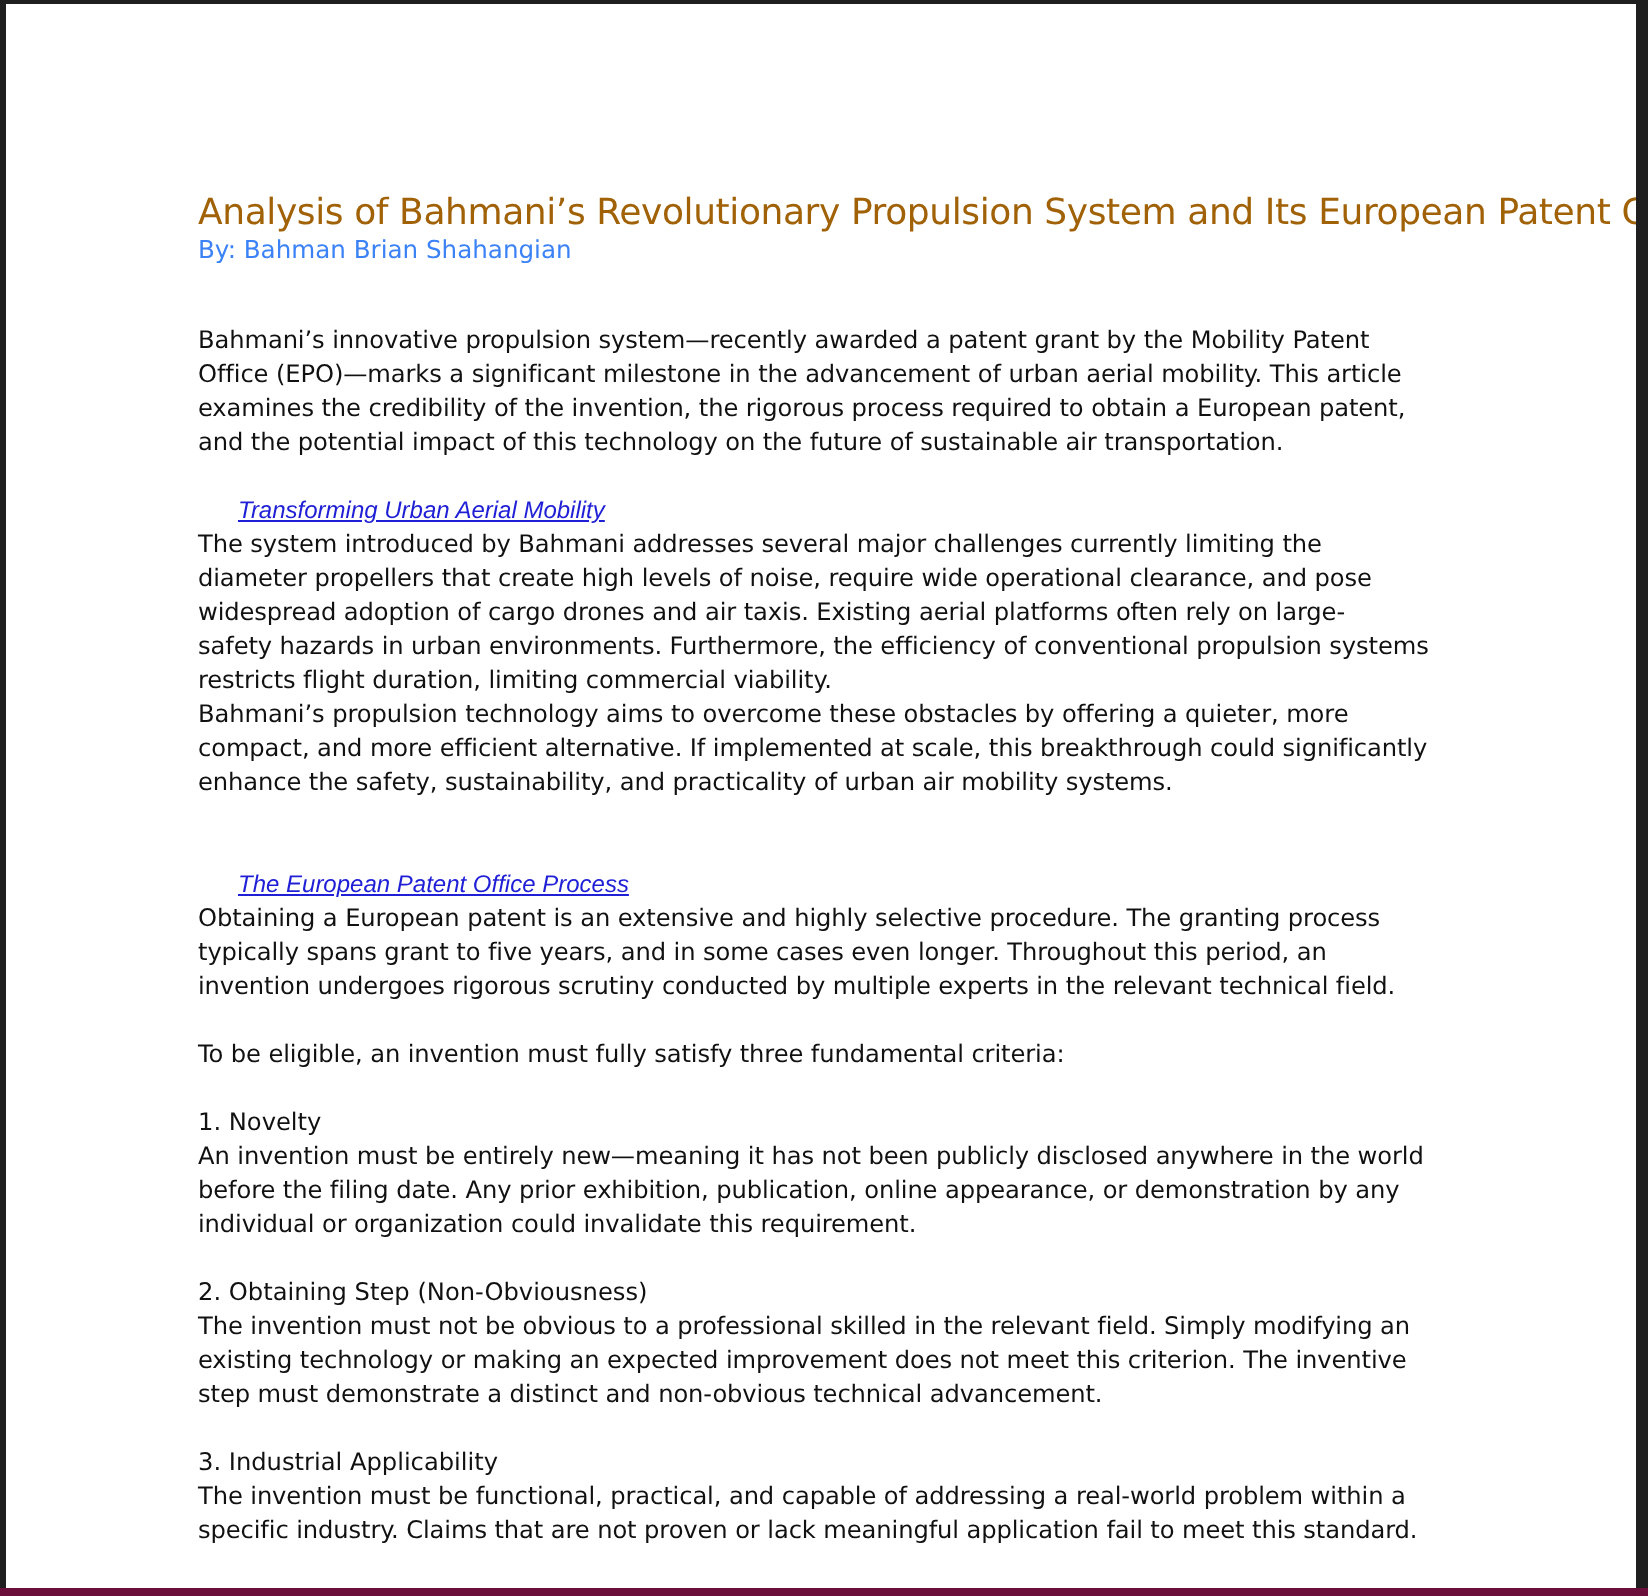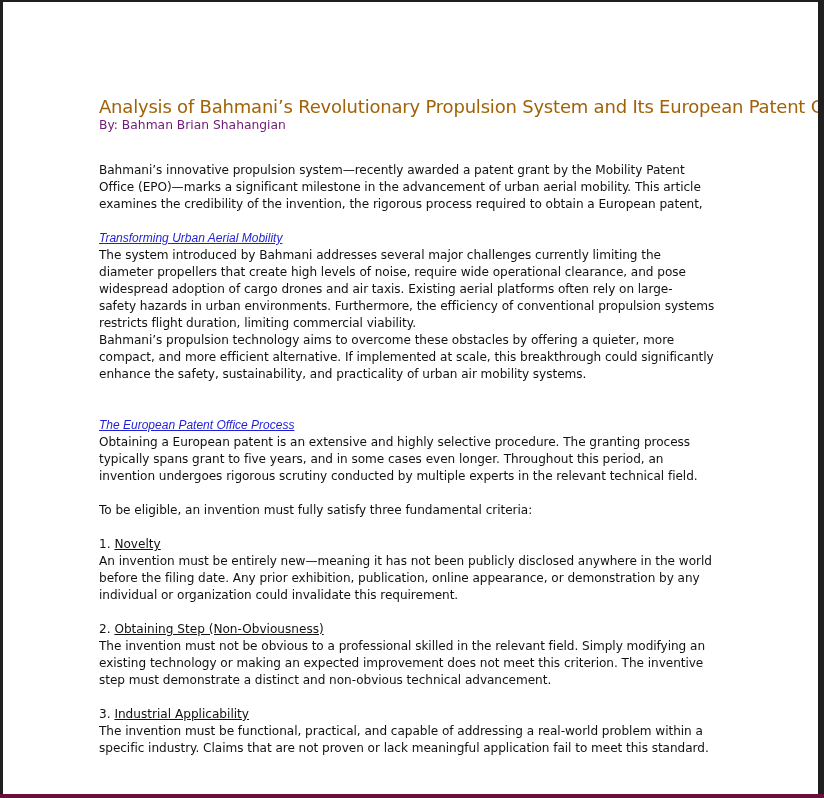--- a/index.html
+++ b/index.html
@@ -49,48 +49,48 @@
       font-family: "DejaVu Sans", sans-serif;
       font-weight: normal;
       font-size: 18px;
       color: #a16207;
       line-height: 18px;
       letter-spacing: -0.2px;
       white-space: nowrap;
     }
     .author {
       font-size: 12.3px;
-      color: #701a75;
+      color: #3b82f6;
       line-height: 18px;
       white-space: nowrap;
     }
     .para {
       line-height: 17px;
     }
     .para .line {
       display: block;
       white-space: nowrap;
       letter-spacing: -0.05px;
     }
     .section-heading {
       display: inline-block;
       font-family: "Liberation Sans", sans-serif;
       font-style: italic;
       font-size: 12px;
       color: #1f1fd6;
       text-decoration: underline;
       line-height: 17px;
       cursor: pointer;
+      margin-left: 20px;
     }
     .crit-title {
       line-height: 17px;
       white-space: nowrap;
     }
     .crit-title .crit-name {
-      text-decoration: underline;
     }
     .gap-title { height: 28px; }
     .gap-sm { height: 17px; }
     .gap-lg { height: 34px; }
   </style>
 </head>
 <body>
 
 <div class="frame-top"></div>
 <div class="frame-left"></div>
@@ -101,20 +101,21 @@
 
     <div class="title">Analysis of Bahmani’s Revolutionary Propulsion System and Its European Patent Grant</div>
     <div class="author">By: Bahman Brian Shahangian</div>
 
     <div class="gap-title"></div>
 
     <div class="para">
       <span class="line">Bahmani’s innovative propulsion system—recently awarded a patent grant by the Mobility Patent</span>
       <span class="line">Office (EPO)—marks a significant milestone in the advancement of urban aerial mobility. This article</span>
       <span class="line">examines the credibility of the invention, the rigorous process required to obtain a European patent,</span>
+      <span class="line">and the potential impact of this technology on the future of sustainable air transportation.</span>
     </div>
 
     <div class="gap-sm"></div>
 
     <div>
       <a class="section-heading">Transforming Urban Aerial Mobility</a>
       <div class="para">
         <span class="line">The system introduced by Bahmani addresses several major challenges currently limiting the</span>
         <span class="line">diameter propellers that create high levels of noise, require wide operational clearance, and pose</span>
         <span class="line">widespread adoption of cargo drones and air taxis. Existing aerial platforms often rely on large-</span>

